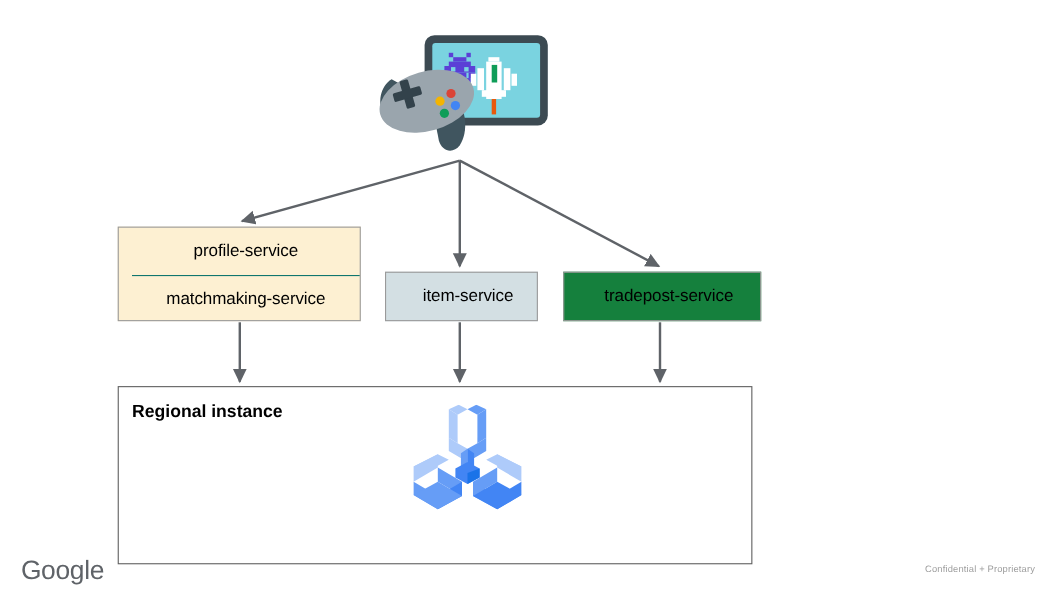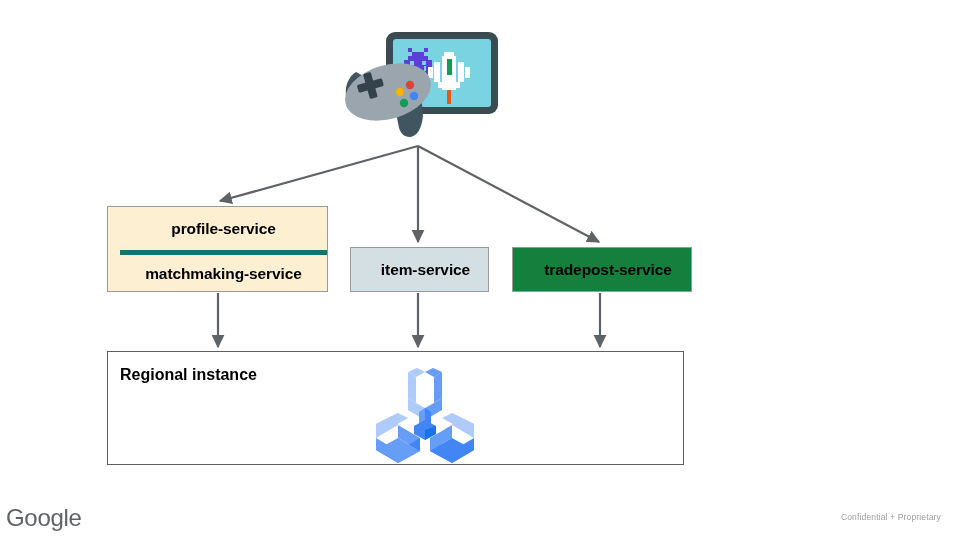--- a/index.html
+++ b/index.html
@@ -42,39 +42,39 @@
   .svc-group {
     position: absolute;
     border: 1px solid #9a9a9a;
     box-sizing: border-box;
   }
   .svc-cell {
     display: flex;
     align-items: center;
     justify-content: center;
     box-sizing: border-box;
-    font-weight: bold;
+    font-weight: normal;
     font-size: 15.5px;
     color: #000000;
     letter-spacing: -0.1px;
     margin-left: 12px;
   }
 
   #profile-group {
     left: 107px;
     top: 206px;
     width: 221px;
     height: 86px;
     background: #fdf0d2;
   }
   #profile-group .svc-cell {
     height: 43px;
   }
   #profile-group .svc-cell + .svc-cell {
-    border-top: 5px solid #0f766e;
+    border-top: 1px solid #0f766e;
   }
 
   #item-group {
     left: 350px;
     top: 247px;
     width: 139px;
     height: 45px;
     background: #d3dfe3;
   }
   #tradepost-group {
@@ -88,21 +88,21 @@
   #tradepost-group .svc-cell {
     height: 100%;
   }
 
   
   #regional-instance {
     position: absolute;
     left: 107px;
     top: 351px;
     width: 577px;
-    height: 114px;
+    height: 162px;
     background: #ffffff;
     border: 1px solid #5f5f5f;
     box-sizing: border-box;
   }
   #regional-title {
     position: absolute;
     left: 12px;
     top: 14px;
     font-size: 16px;
     font-weight: bold;
@@ -112,21 +112,21 @@
     position: absolute;
     left: 262px;
     top: 16px;
     width: 110px;
     height: 104px;
   }
 
   
   #footer-logo {
     position: absolute;
-    left: 6px;
+    left: 19px;
     top: 504px;
     width: 120px;
     height: 30px;
   }
   #footer-note {
     position: absolute;
     right: 19px;
     top: 512px;
     font-size: 8.5px;
     color: #9e9e9e;

